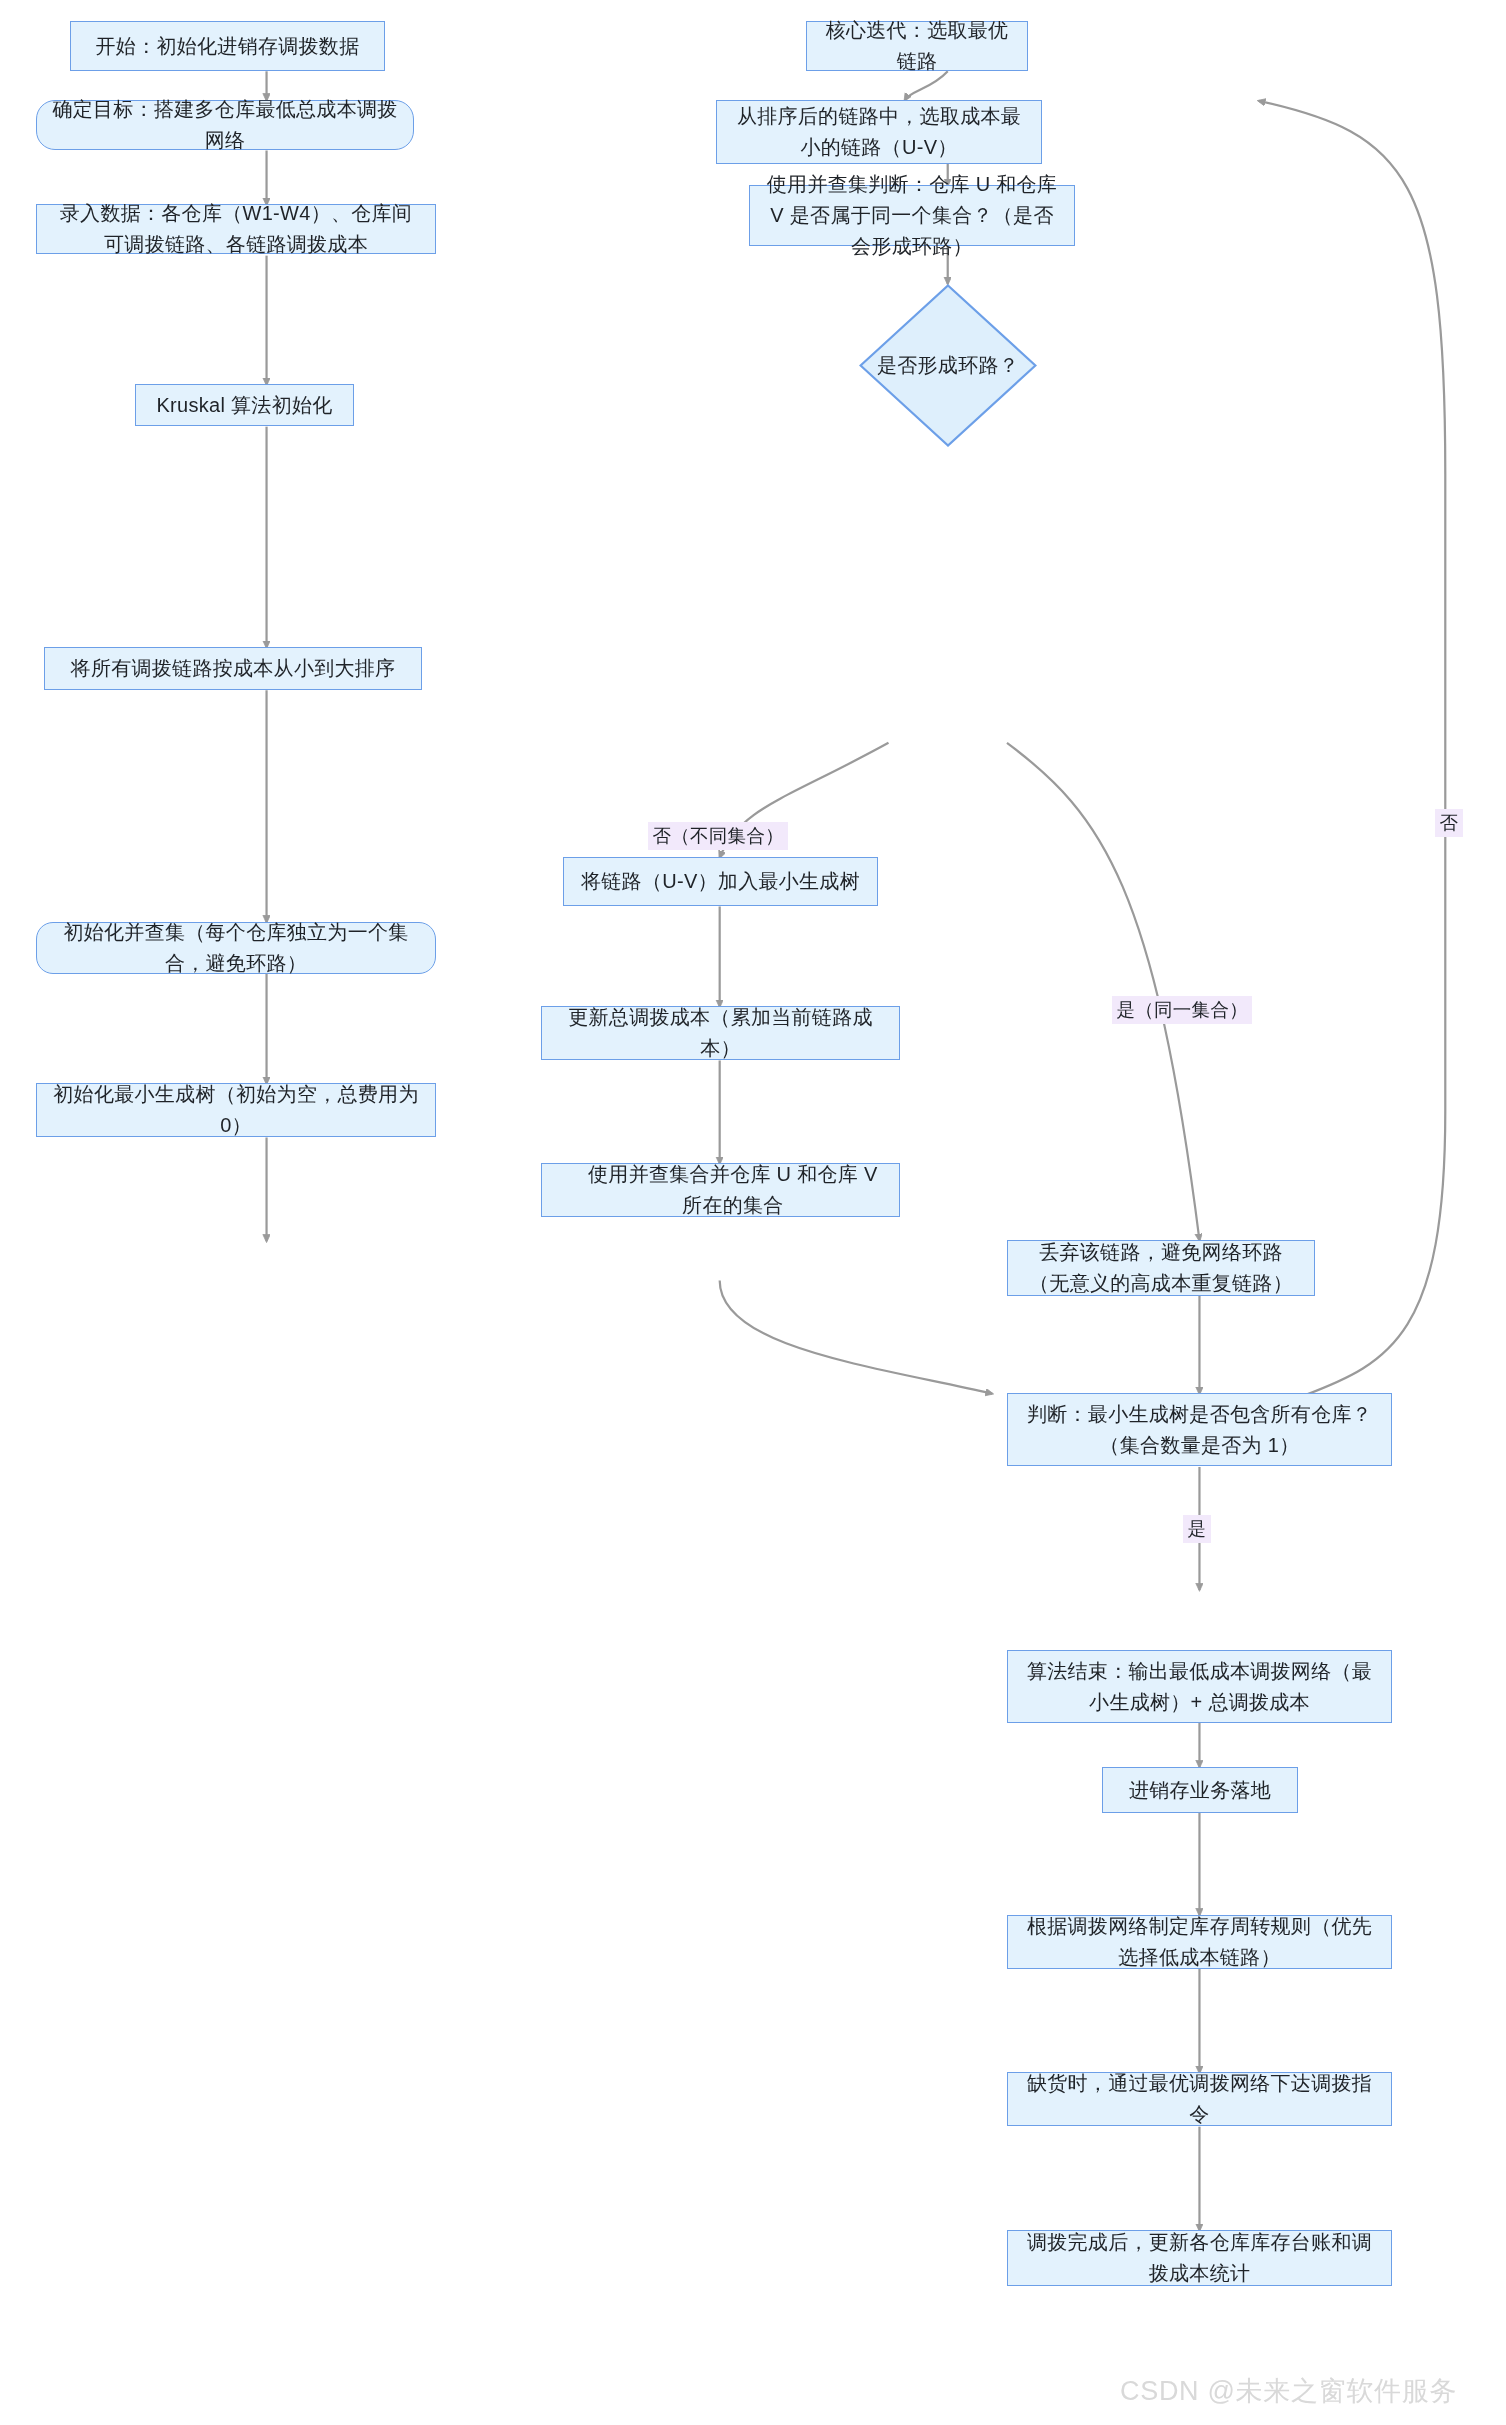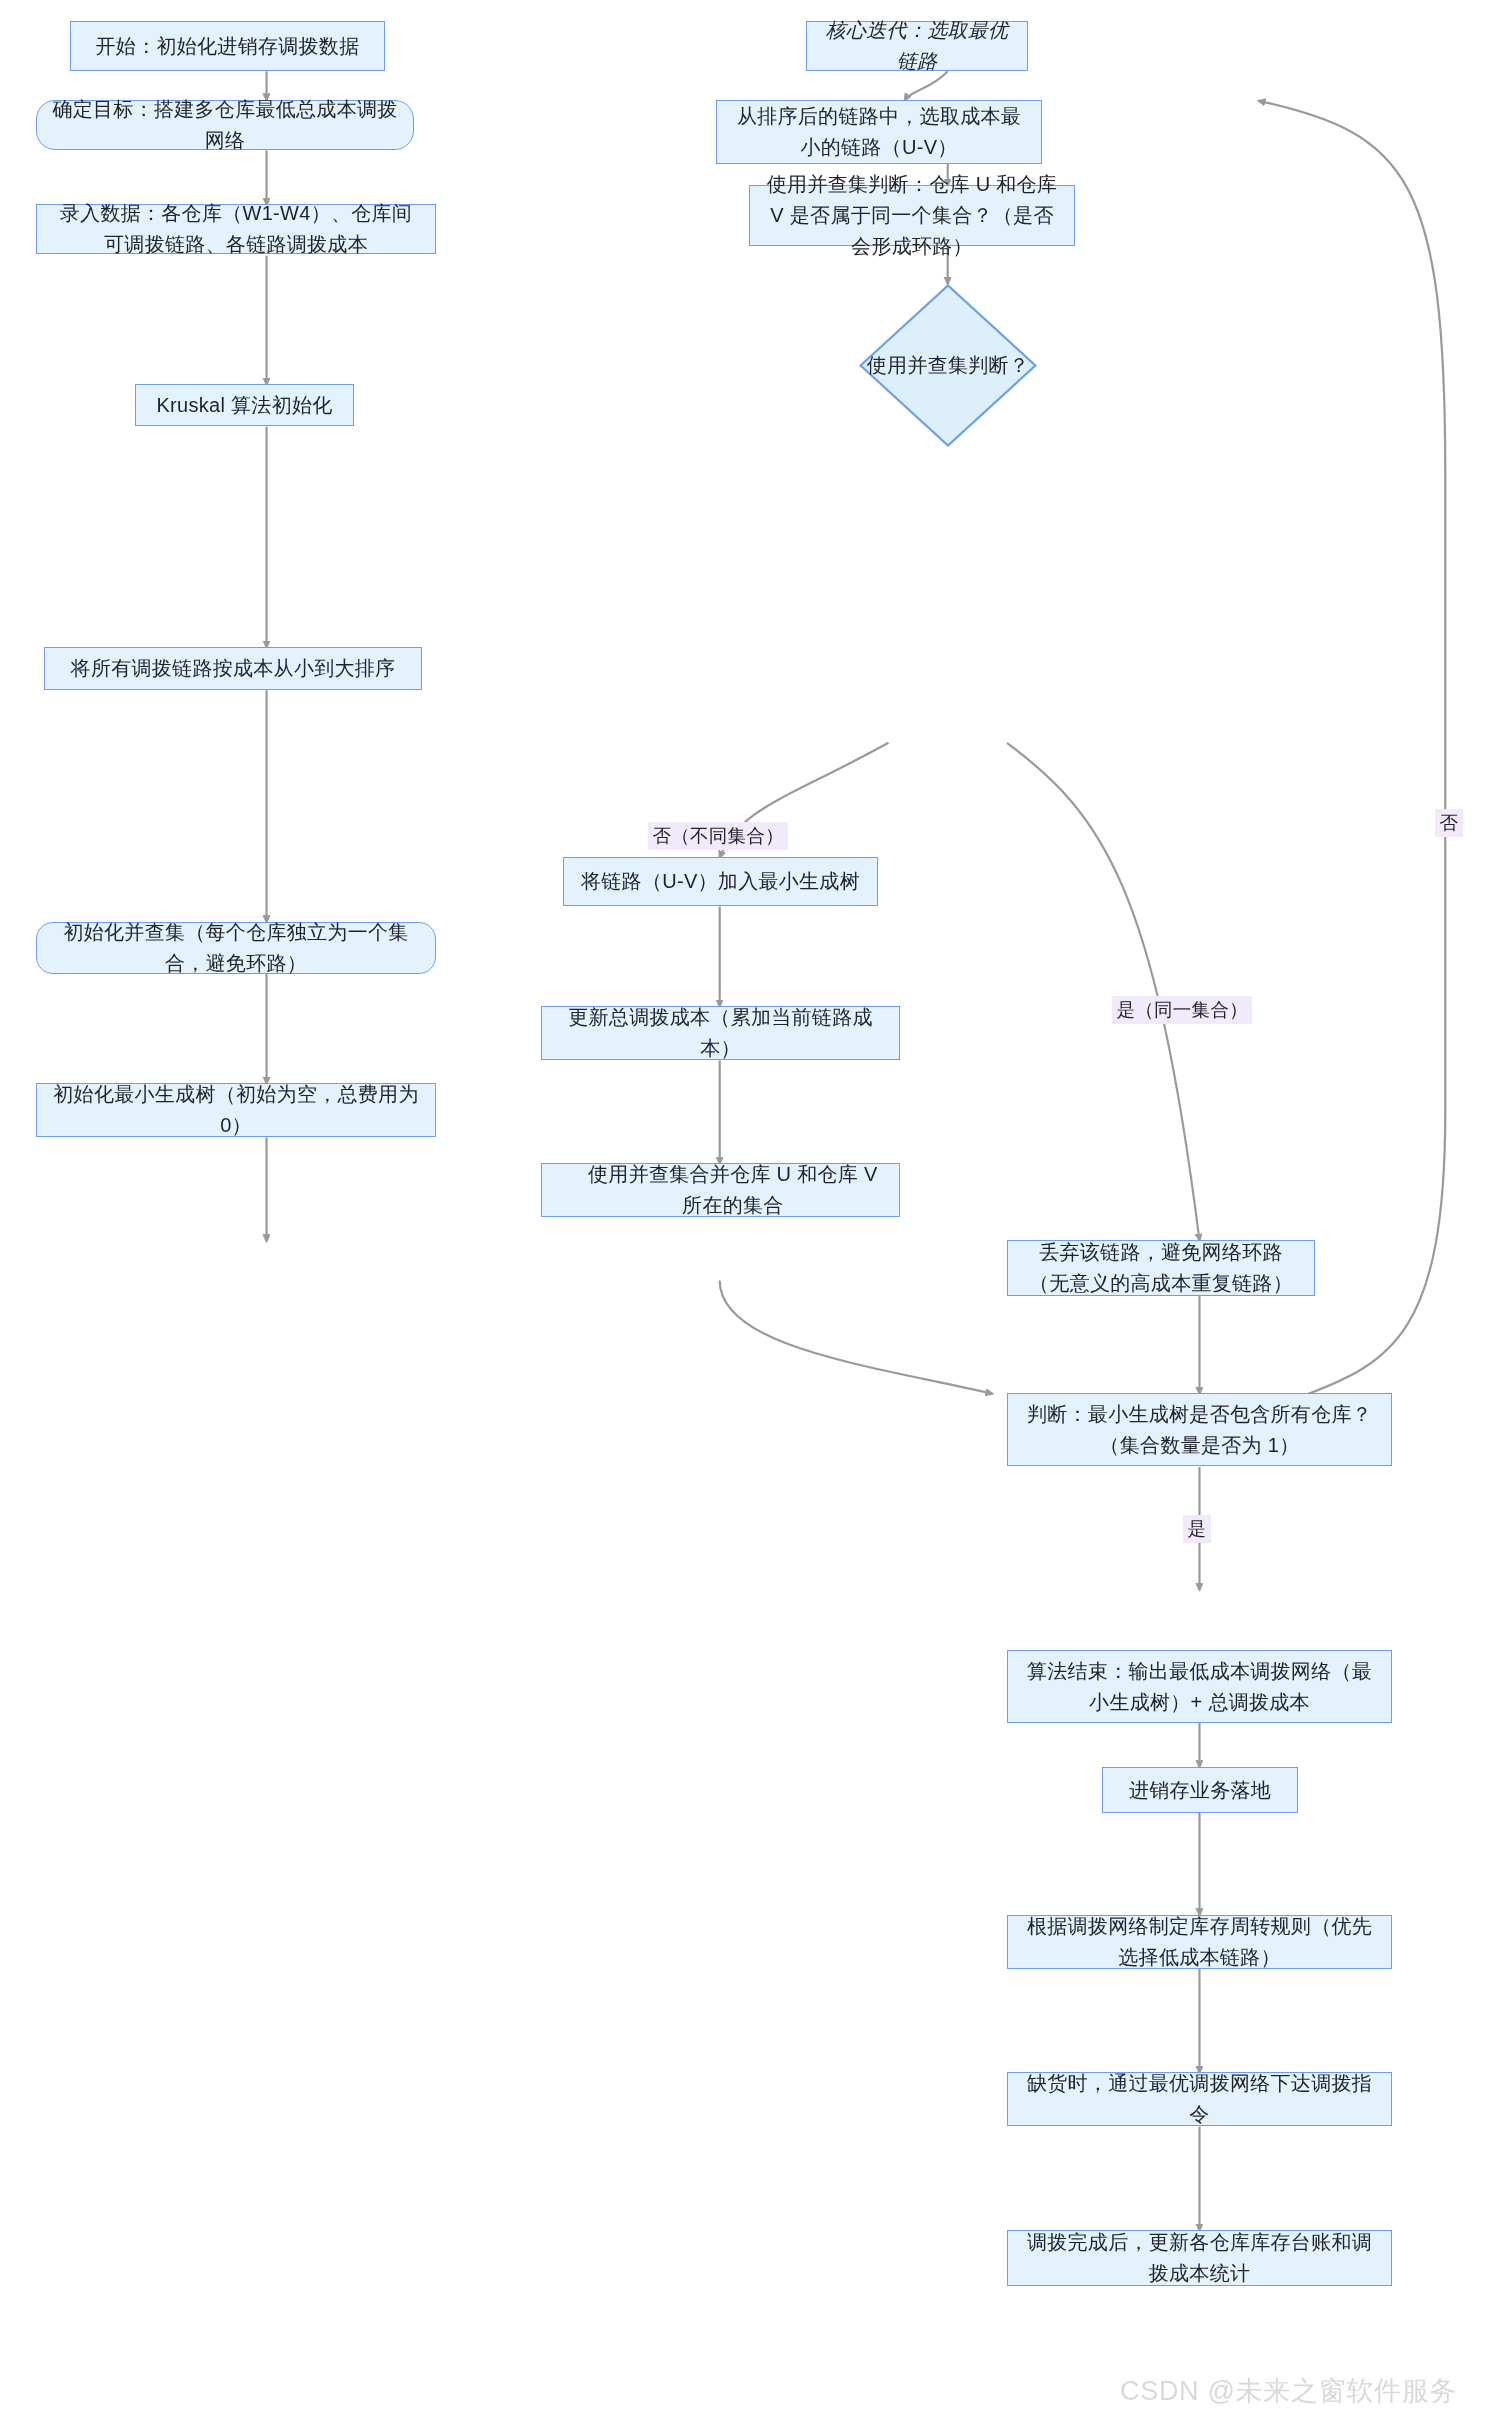--- a/index.html
+++ b/index.html
@@ -119,37 +119,37 @@
   </div>
 
   <div class="node" style="left:36px;top:922px;width:400px;height:52px;border-radius:17px;">
     <span>初始化并查集（每个仓库独立为一个集合，避免环路）</span>
   </div>
 
   <div class="node" style="left:36px;top:1083px;width:400px;height:54px;">
     <span>初始化最小生成树（初始为空，总费用为 0）</span>
   </div>
 
-  <div class="node" style="left:806px;top:21px;width:222px;height:50px;font-style:italic;">
+  <div class="node" style="left:806px;top:21px;width:222px;height:50px;">
     <span>核心迭代：选取最优链路</span>
   </div>
 
   <div class="node" style="left:716px;top:100px;width:326px;height:64px;">
     <span>从排序后的链路中，选取成本最小的链路（U-V）</span>
   </div>
 
   <div class="node" style="left:749px;top:185px;width:326px;height:61px;">
     <span>使用并查集判断：仓库 U 和仓库 V 是否属于同一个集合？（是否会形成环路）</span>
   </div>
 
   <div class="diamond-wrap" style="left:859px;top:284px;width:178px;height:163px;">
     <svg class="diamond-shape" viewBox="0 0 240 220" xmlns="http://www.w3.org/2000/svg">
       <polygon points="120,2 238,110 120,218 2,110" fill="#deeffc" stroke="#6c9fe8" stroke-width="3"></polygon>
     </svg>
-    <div class="diamond-label">使用并查集判断？</div>
+    <div class="diamond-label">是否形成环路？</div>
   </div>
 
   <div class="edge-label" style="left:648px;top:822px;">
     <span>否（不同集合）</span>
   </div>
 
   <div class="edge-label" style="left:1112px;top:996px;">
     <span>是（同一集合）</span>
   </div>
 

